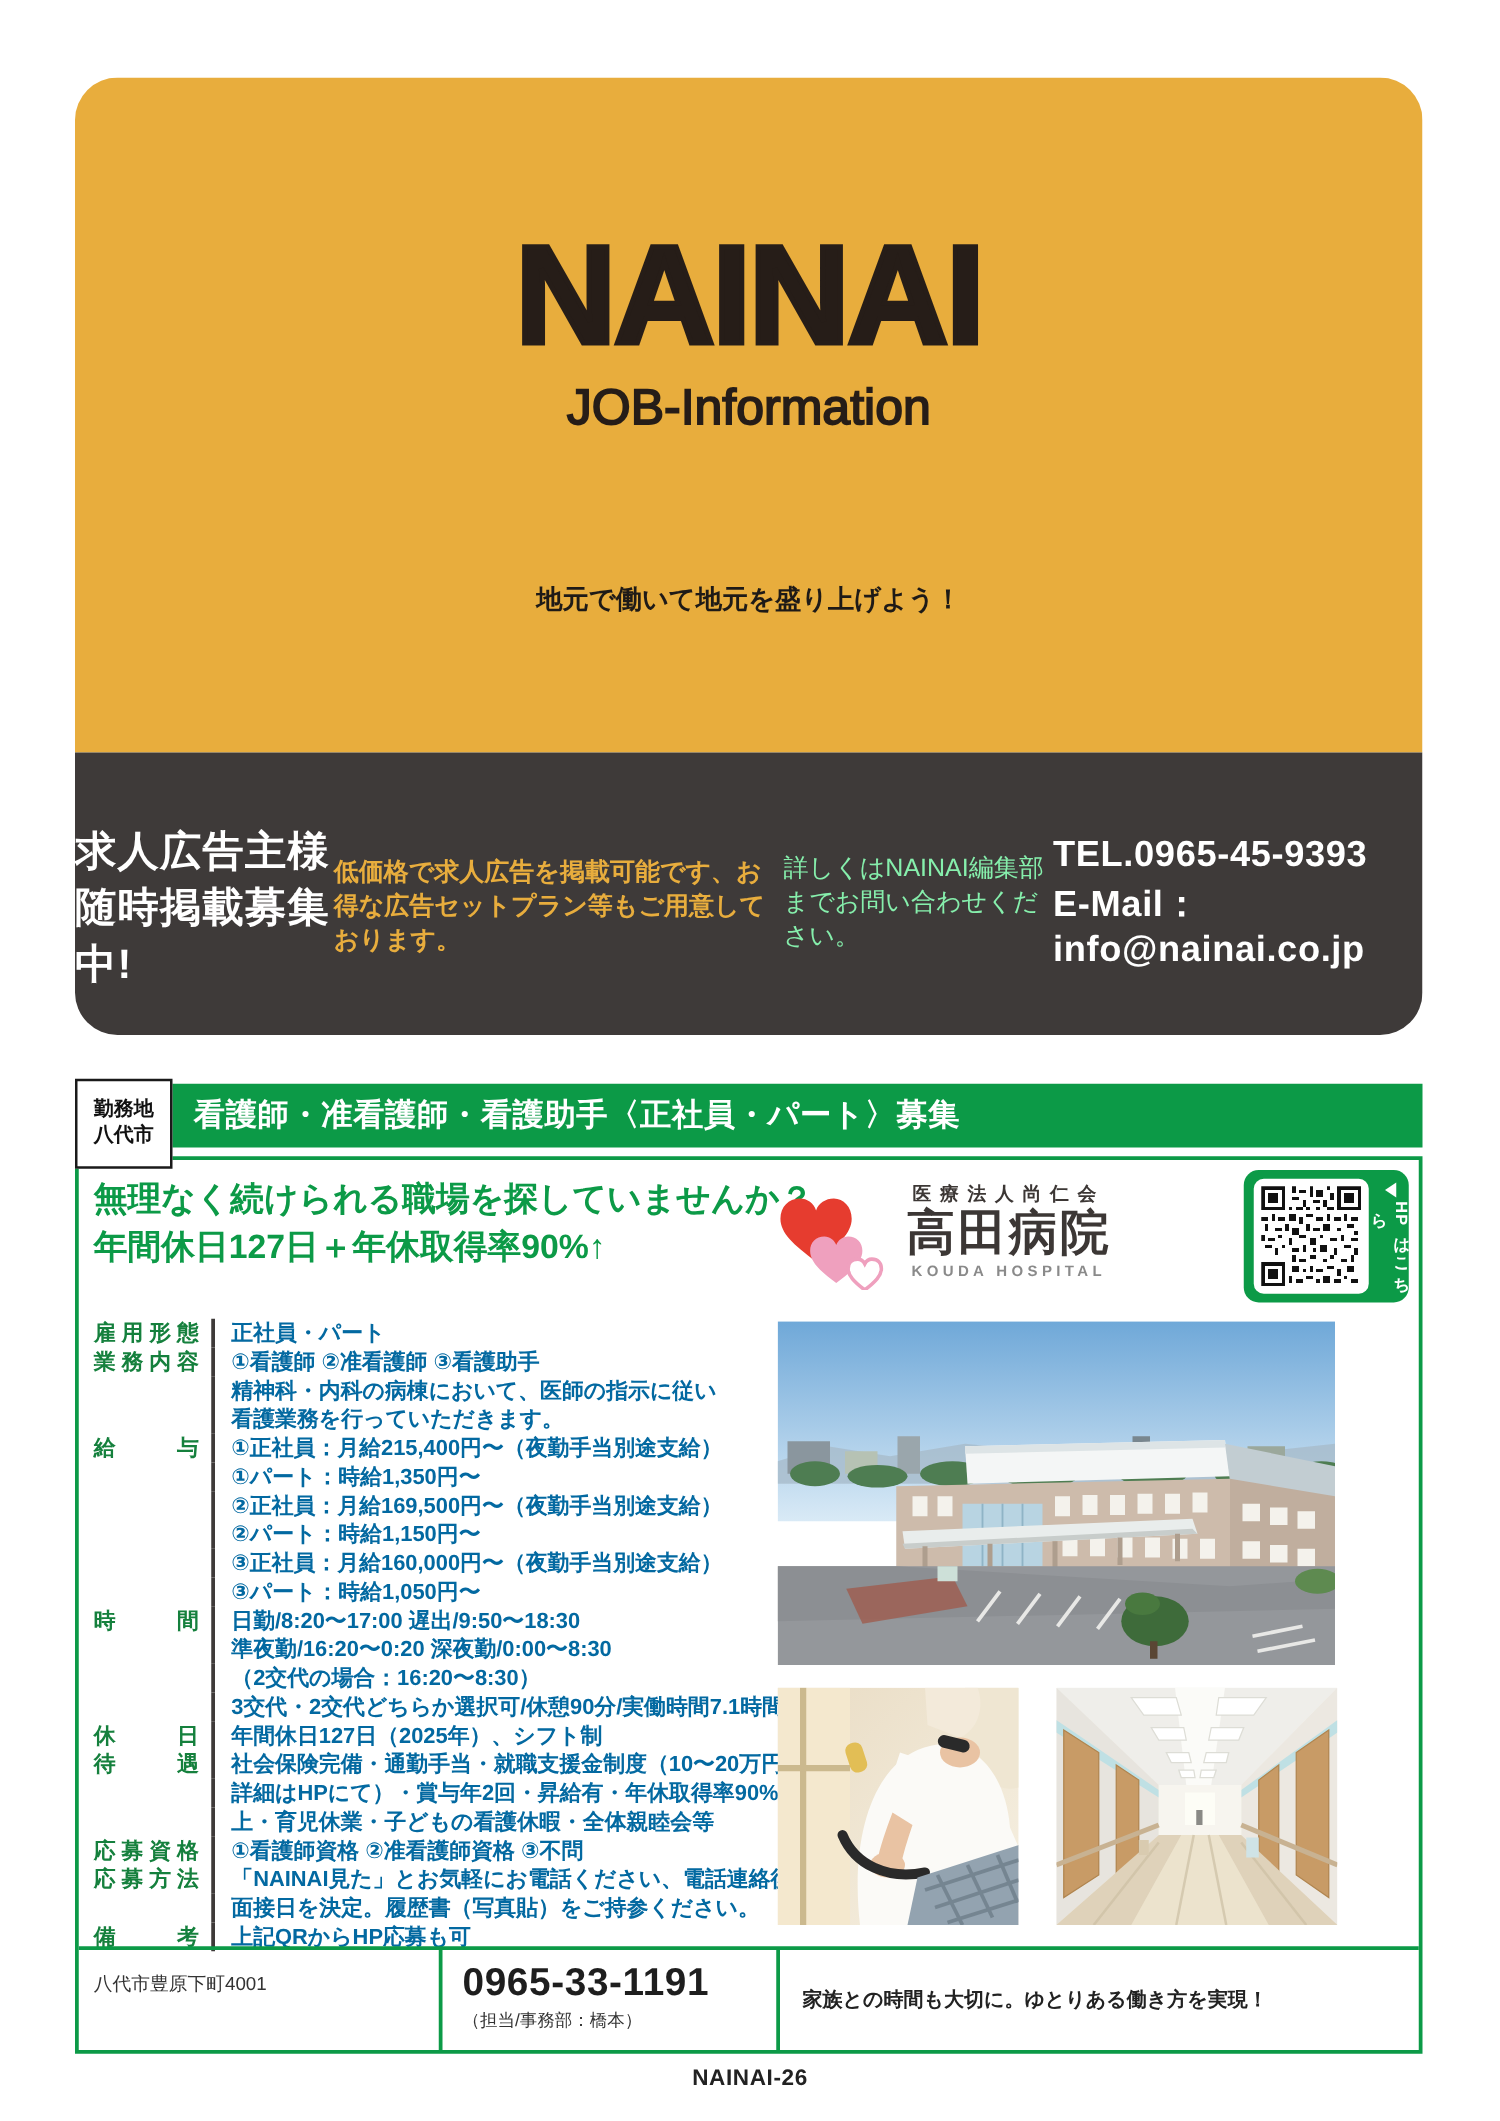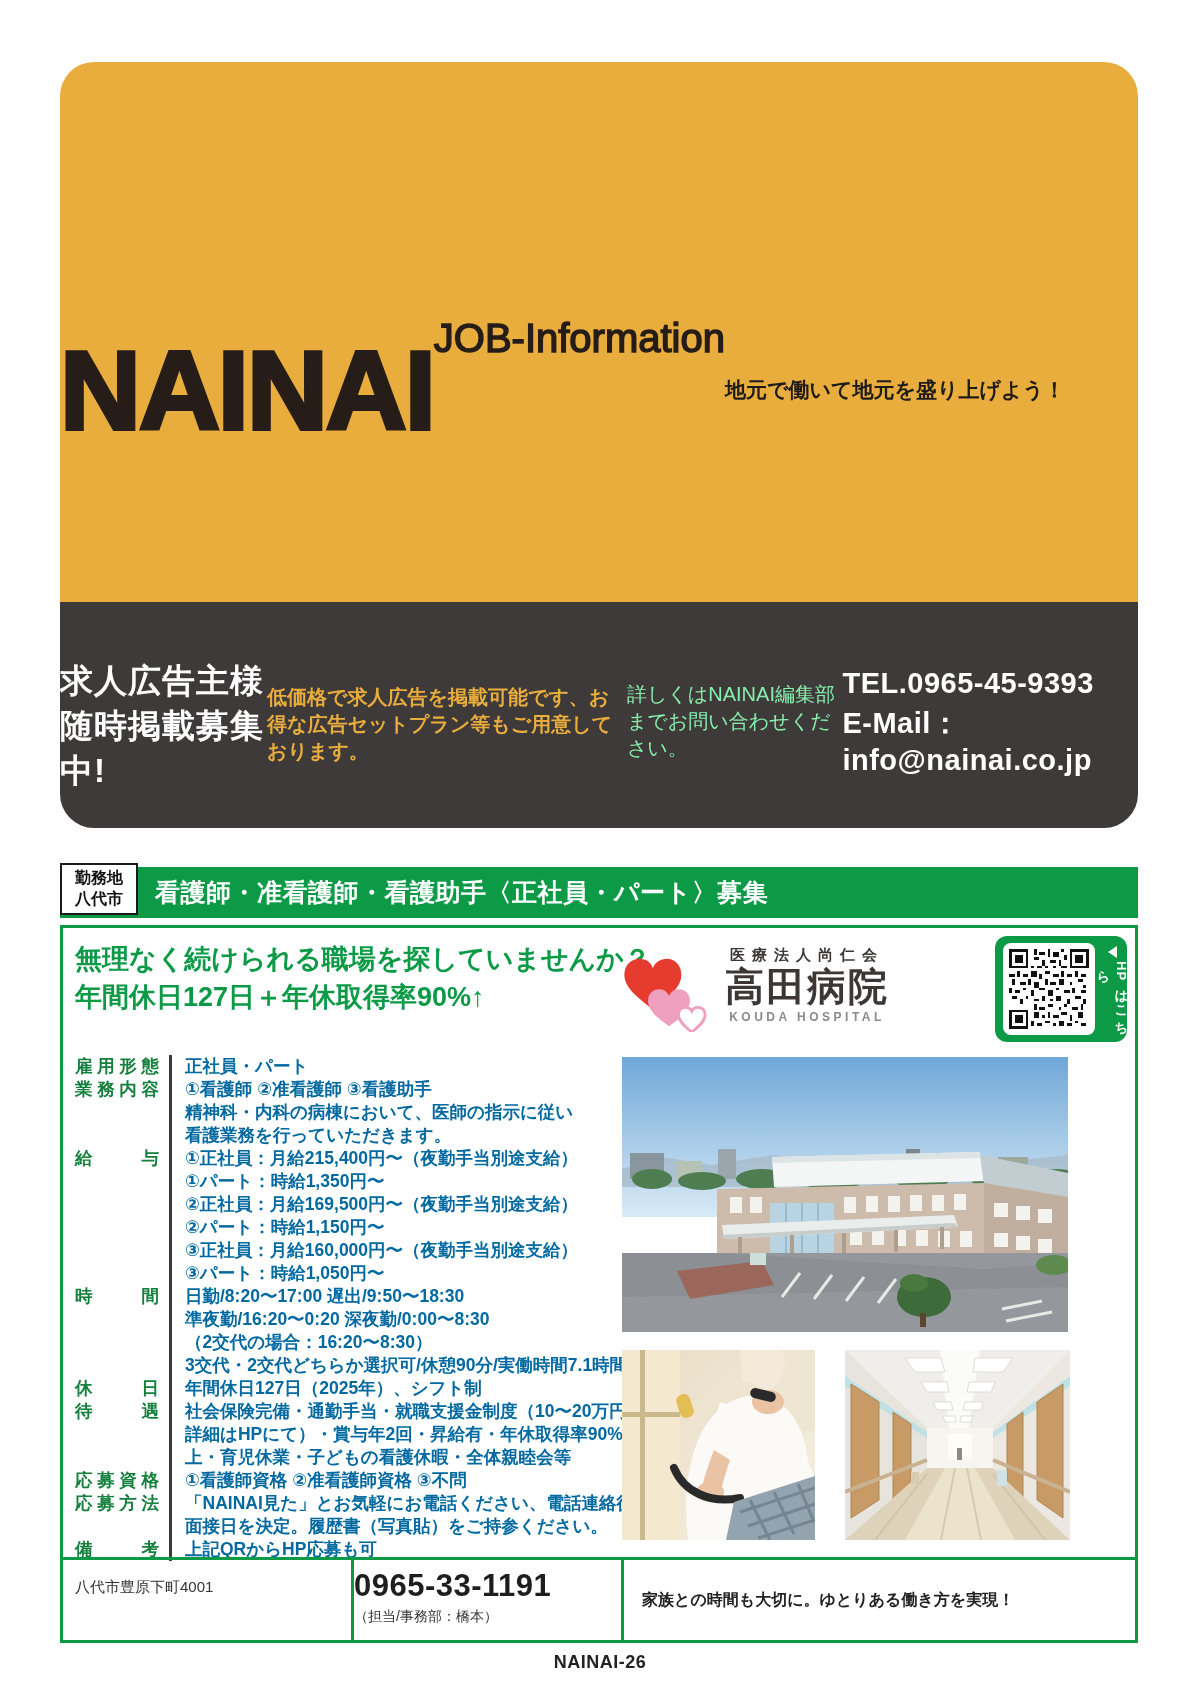--- a/index.html
+++ b/index.html
@@ -1,34 +1,34 @@
 <!DOCTYPE html>
 <html><head>
 <meta charset="utf-8">
 <style>
   html,body{margin:0;padding:0;background:#ffffff;}
   body{font-family:"Liberation Sans","DejaVu Sans",sans-serif;color:#222;}
   .page{position:relative;width:1200px;height:1697px;background:#fff;overflow:hidden;margin:0 auto;}
 
   
   .hero-card{position:absolute;left:60px;top:62px;width:1078px;height:766px;border-radius:34px;overflow:hidden;}
-  .hero-yellow{height:540px;background:#E8AD3D;display:flex;flex-direction:row;align-items:center;}
+  .hero-yellow{height:540px;background:#E8AD3D;display:flex;flex-direction:column;align-items:center;}
   .hero-brand{margin-top:118px;font-size:112px;line-height:1;font-weight:700;letter-spacing:-2px;color:#261D18;-webkit-text-stroke:4px #261D18;}
   .hero-sub{margin-top:12px;font-size:40px;font-weight:400;color:#261D18;-webkit-text-stroke:1.5px #261D18;letter-spacing:0px;}
   .hero-tagline{margin-top:116px;font-size:21px;font-weight:700;color:#1E1A17;}
   .hero-dark{height:226px;background:#3E3A39;display:flex;flex-direction:row;align-items:center;}
   .ad-title{margin-top:22px;font-size:33px;font-weight:700;color:#fff;letter-spacing:1px;}
   .ad-line1{margin-top:18px;font-size:20px;font-weight:700;color:#E8AD3D;}
   .ad-line2{margin-top:13px;font-size:20px;color:#86efac;}
   .ad-contact{margin-top:10px;font-size:29px;font-weight:700;color:#fff;letter-spacing:0.5px;}
 
   
   .job-band{position:absolute;left:60px;top:867px;width:1078px;height:51px;background:#0C9A47;}
   .job-band-title{padding-left:95px;line-height:51px;font-size:25px;font-weight:700;color:#fff;letter-spacing:0.5px;}
-  .loc-box{position:absolute;left:60px;top:863px;width:78px;height:52px;background:#fff;border:2px solid #1A1A1A;box-sizing:border-box;display:flex;flex-direction:column;justify-content:center;align-items:center;z-index:3;}
+  .loc-box{position:absolute;left:60px;top:863px;width:78px;height:72px;background:#fff;border:2px solid #1A1A1A;box-sizing:border-box;display:flex;flex-direction:column;justify-content:center;align-items:center;z-index:3;}
   .loc-box div{font-size:16px;font-weight:700;line-height:1.3;color:#111;}
 
   
   .main-box{position:absolute;left:60px;top:925px;width:1078px;height:718px;border:3px solid #0C9A47;box-sizing:border-box;background:#fff;}
   .headline{position:absolute;left:12px;top:12px;line-height:38px;font-size:27px;font-weight:700;color:#0C9A47;}
 
   
   .logo{position:absolute;left:558px;top:18px;display:flex;align-items:flex-start;}
   .logo-hearts{margin-top:10px;}
   .logo-text{margin-left:8px;display:flex;flex-direction:column;align-items:center;}
@@ -53,21 +53,21 @@
   .photo{position:absolute;overflow:hidden;}
   .photo svg{display:block;}
   .photo-hospital{left:559px;top:129px;width:446px;height:275px;}
   .photo-nurse{left:559px;top:422px;width:193px;height:190px;}
   .photo-corridor{left:782px;top:422px;width:225px;height:190px;}
 
   
   .mfooter{position:absolute;left:0;right:0;bottom:0;height:80px;border-top:3px solid #0C9A47;display:flex;}
   .fcell{box-sizing:border-box;}
   .fcell1{width:288px;padding:11px 0 0 12px;}
-  .fcell2{width:270px;border-left:3px solid #0C9A47;padding:8px 0 0 0;}
+  .fcell2{width:270px;border-left:3px solid #0C9A47;padding:8px 0 0 16px;}
   .fcell3{flex:1;border-left:3px solid #0C9A47;display:flex;align-items:center;padding-left:18px;}
   .f-company{font-size:22px;font-weight:700;color:#222;}
   .f-address{font-size:15px;color:#333;margin-top:7px;}
   .f-phone{font-size:31px;font-weight:700;color:#1E1E1E;letter-spacing:0.5px;}
   .f-note{font-size:14px;color:#333;margin-top:4px;}
   .f-message{font-size:16px;font-weight:700;color:#222;}
 
   .page-code{position:absolute;left:0;right:0;top:1652px;text-align:center;font-size:18px;font-weight:700;color:#222;letter-spacing:0.5px;}
 </style>
 </head>

